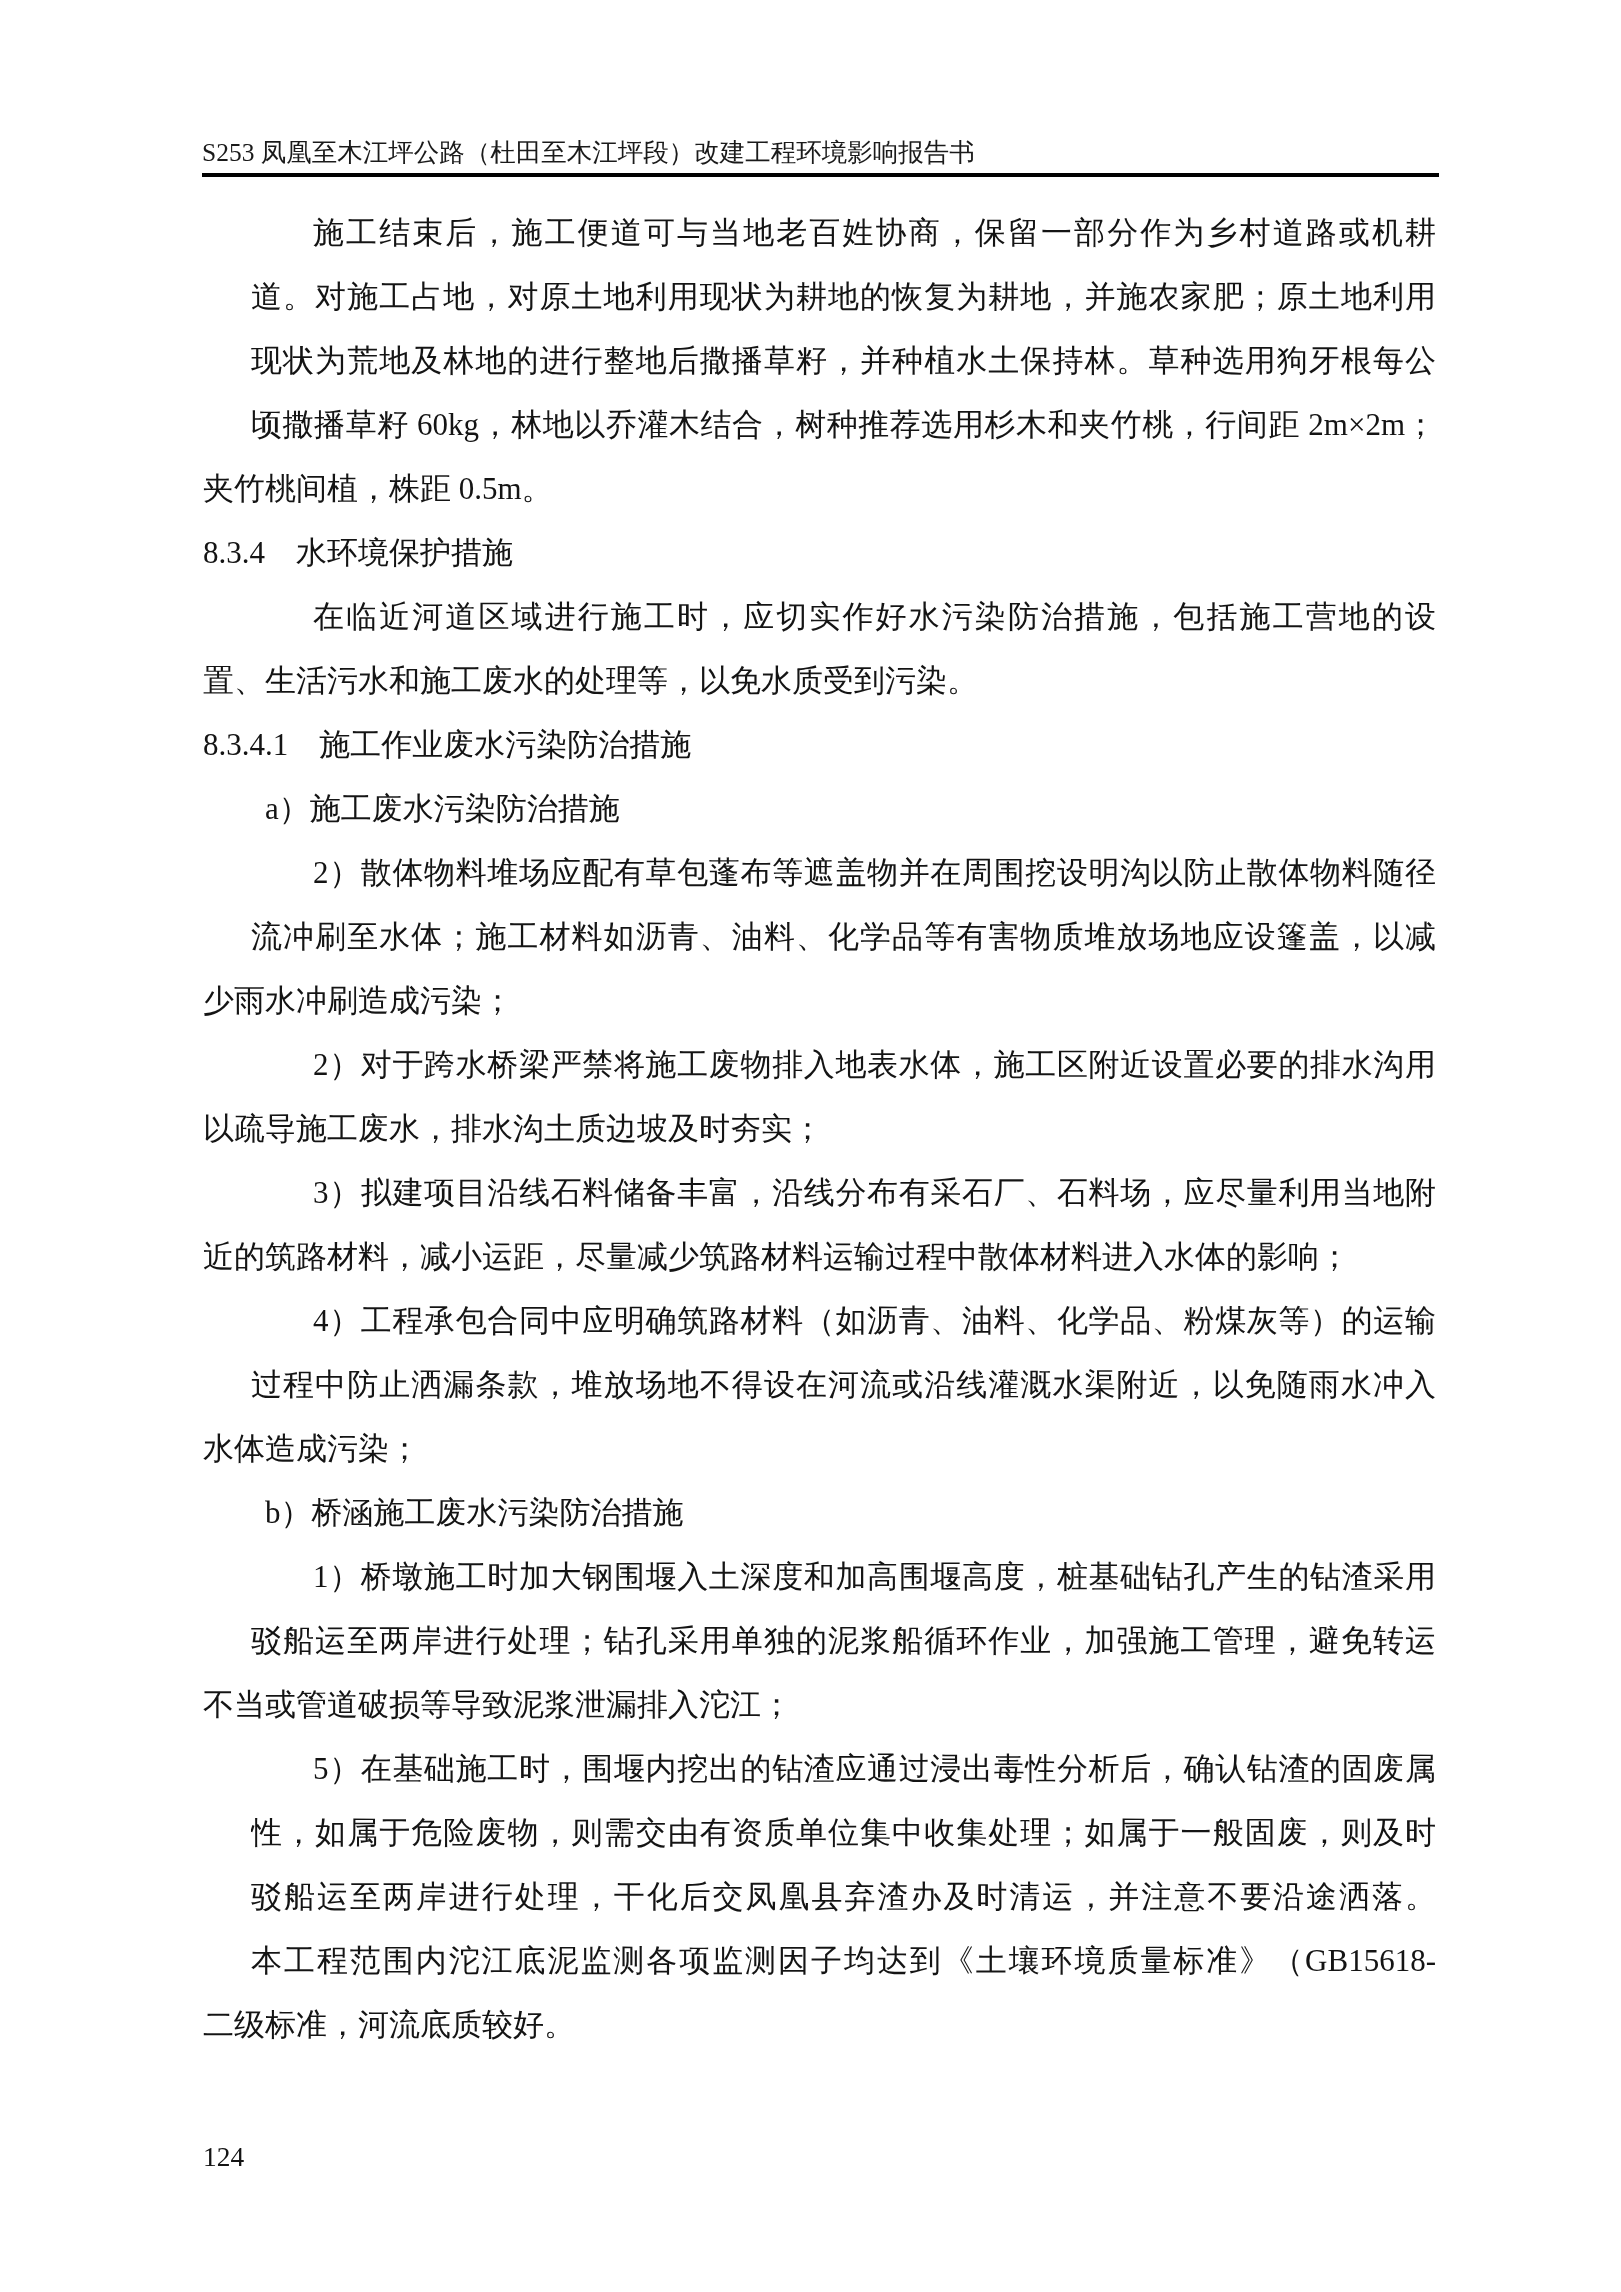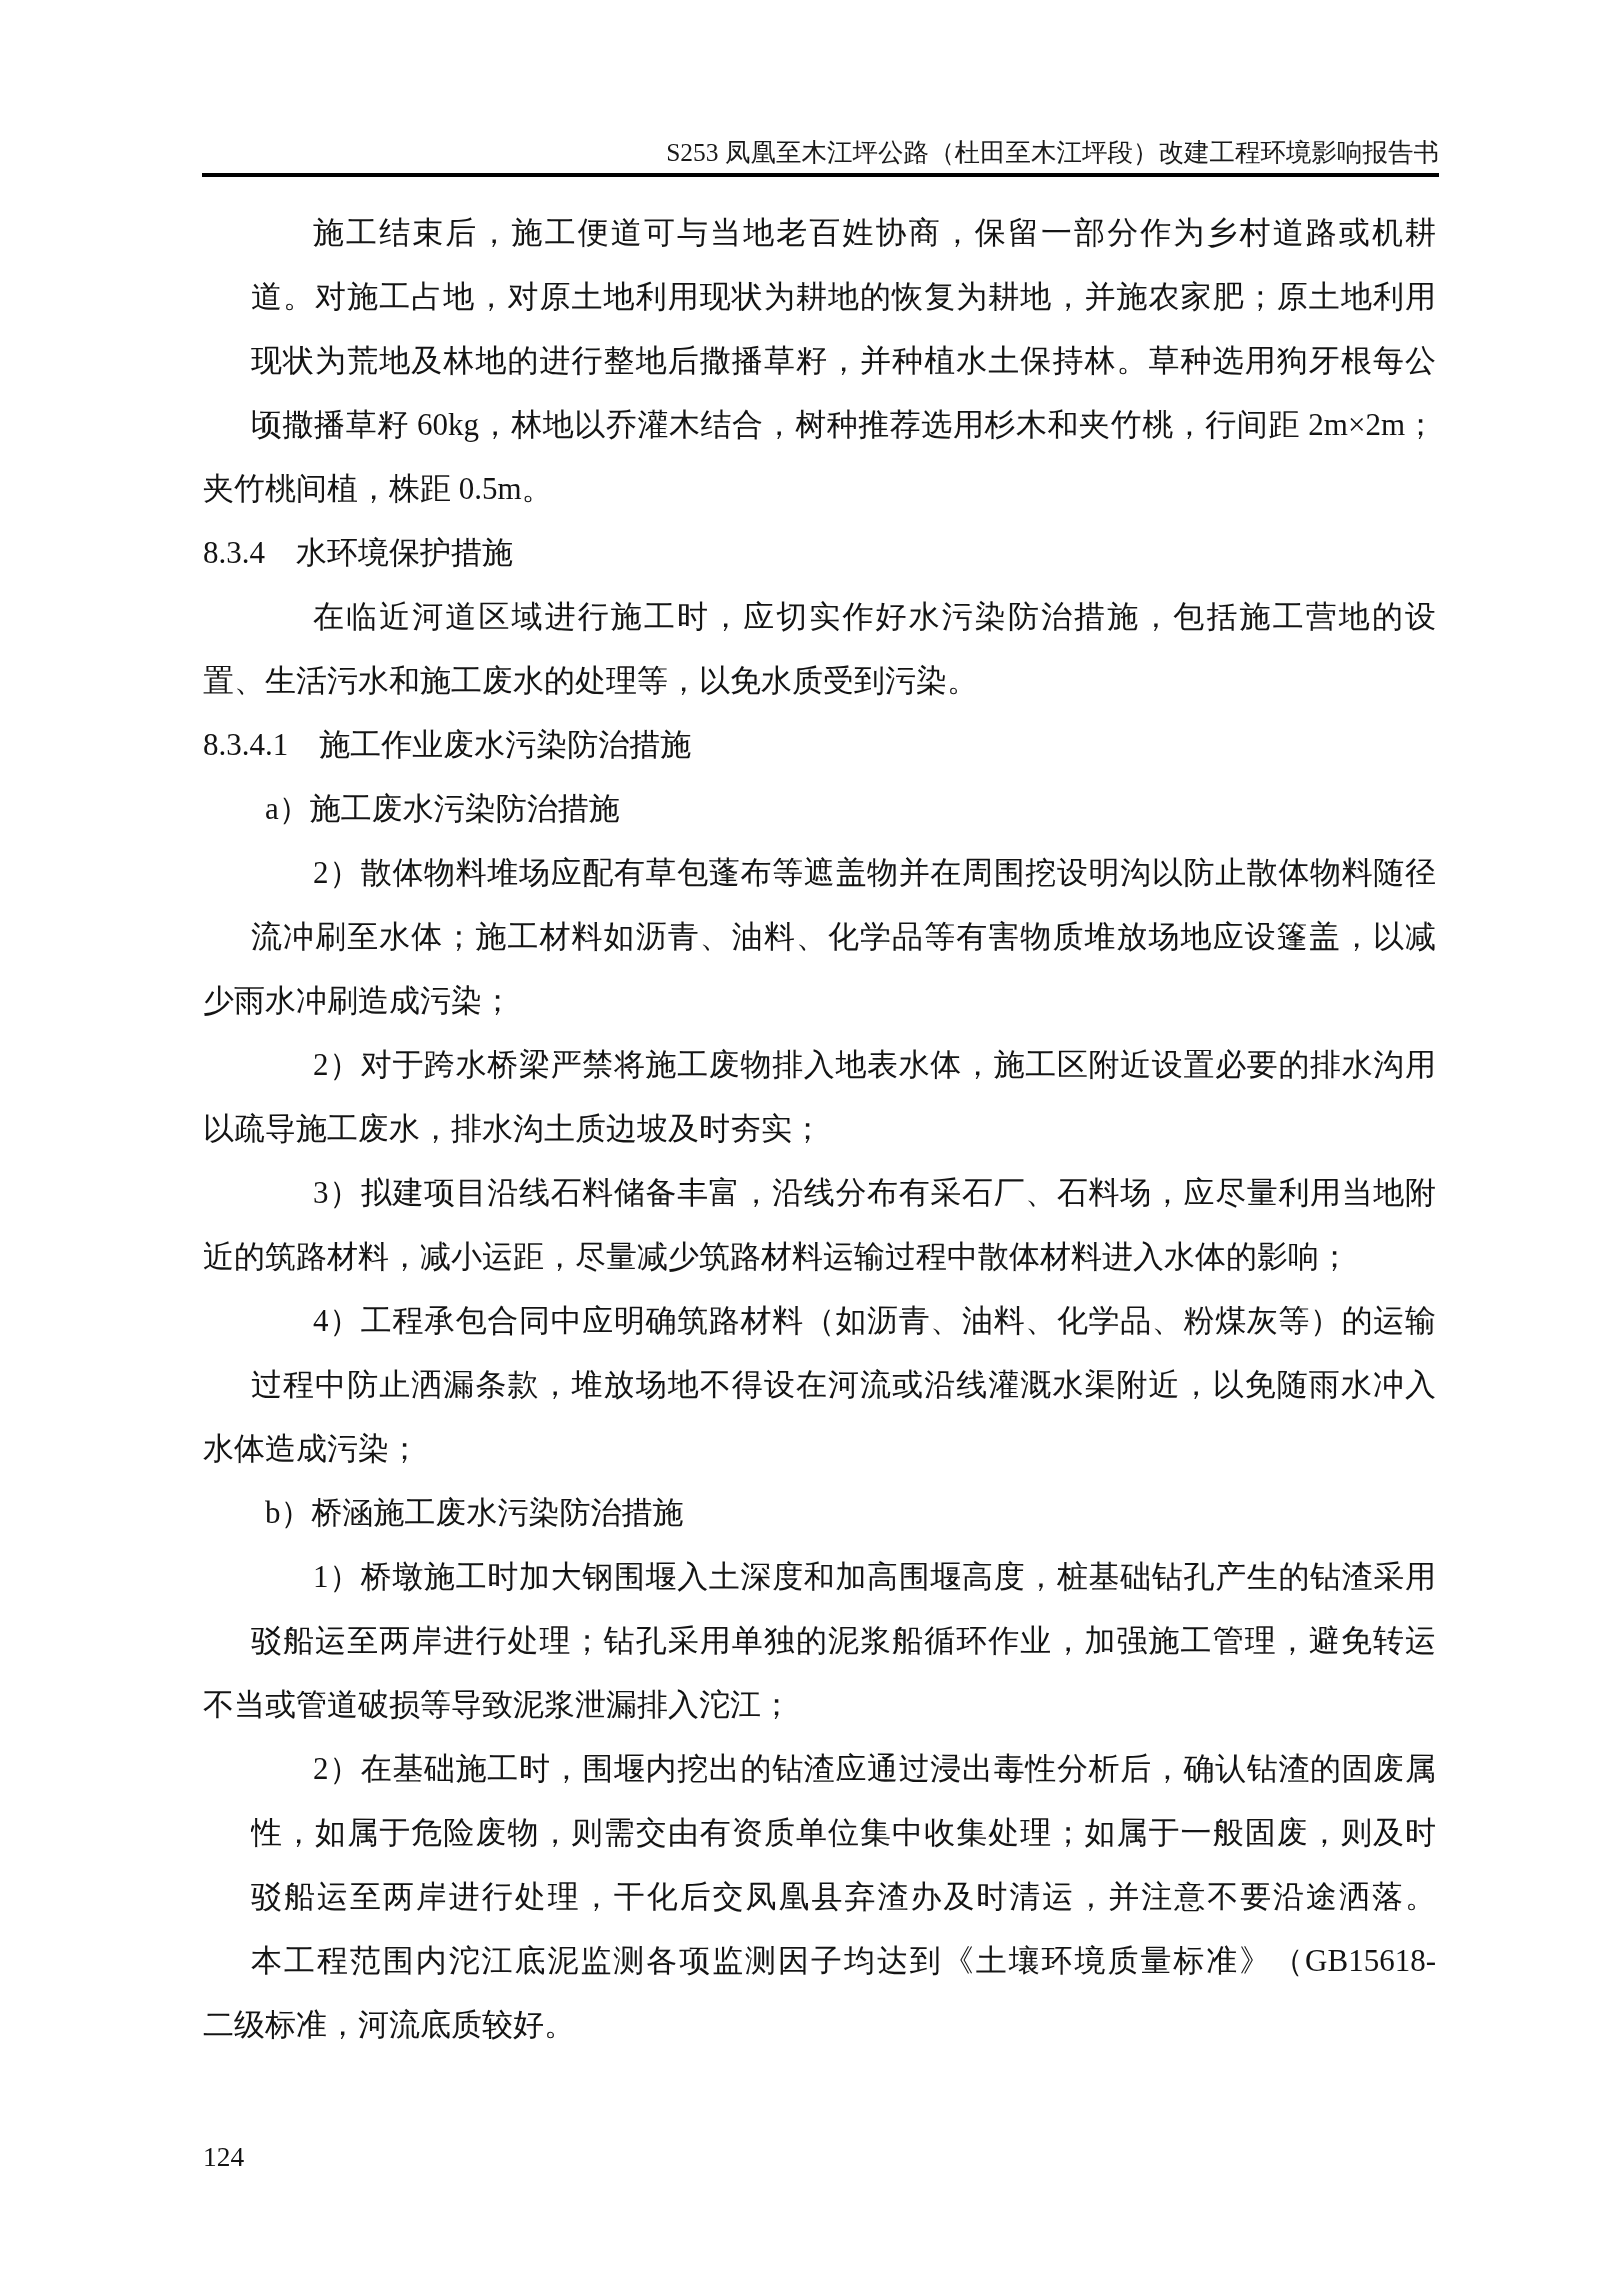--- a/index.html
+++ b/index.html
@@ -10,21 +10,20 @@
     background: #ffffff;
     color: #141414;
     font-family: "Liberation Serif", "DejaVu Serif", serif;
     overflow: hidden;
   }
   .page-header {
     position: absolute;
     top: 137px;
     left: 202px;
     width: 1237px;
-    text-align: right;
     font-size: 25.5px;
     line-height: 31px;
     color: #1a1a1a;
     white-space: nowrap;
   }
   .header-rule {
     position: absolute;
     top: 173px;
     left: 202px;
     width: 1237px;
@@ -122,21 +121,21 @@
       <div class="line ind">b）桥涵施工废水污染防治措施</div>
     </div>
 
     <div>
       <div class="line stretch ind">1）桥墩施工时加大钢围堰入土深度和加高围堰高度，桩基础钻孔产生的钻渣采用</div>
       <div class="line stretch">驳船运至两岸进行处理；钻孔采用单独的泥浆船循环作业，加强施工管理，避免转运</div>
       <div class="line">不当或管道破损等导致泥浆泄漏排入沱江；</div>
     </div>
 
     <div>
-      <div class="line stretch ind">2）在基础施工时，围堰内挖出的钻渣应通过浸出毒性分析后，确认钻渣的固废属</div>
+      <div class="line stretch ind">5）在基础施工时，围堰内挖出的钻渣应通过浸出毒性分析后，确认钻渣的固废属</div>
       <div class="line stretch">性，如属于危险废物，则需交由有资质单位集中收集处理；如属于一般固废，则及时</div>
       <div class="line stretch">驳船运至两岸进行处理，干化后交凤凰县弃渣办及时清运，并注意不要沿途洒落。</div>
       <div class="line stretch">本工程范围内沱江底泥监测各项监测因子均达到《土壤环境质量标准》（GB15618-1995）</div>
       <div class="line">二级标准，河流底质较好。</div>
     </div>
 
   </div>
 
   <div class="page-number">124</div>
 

